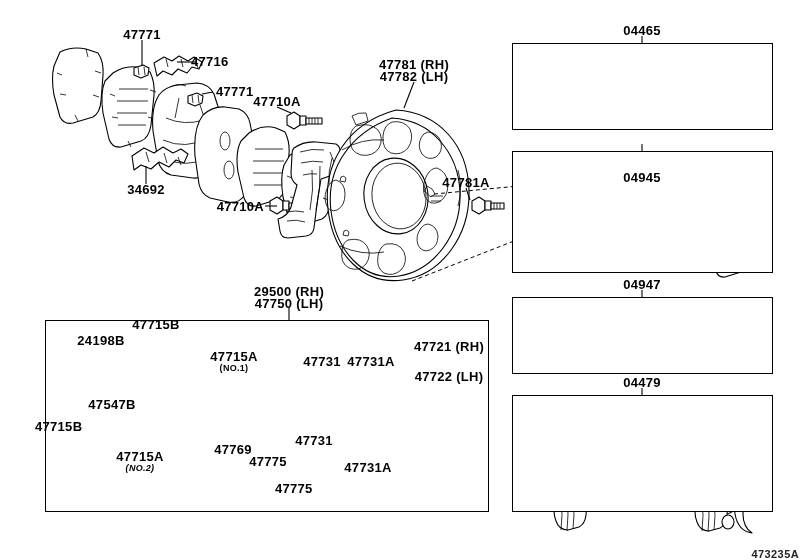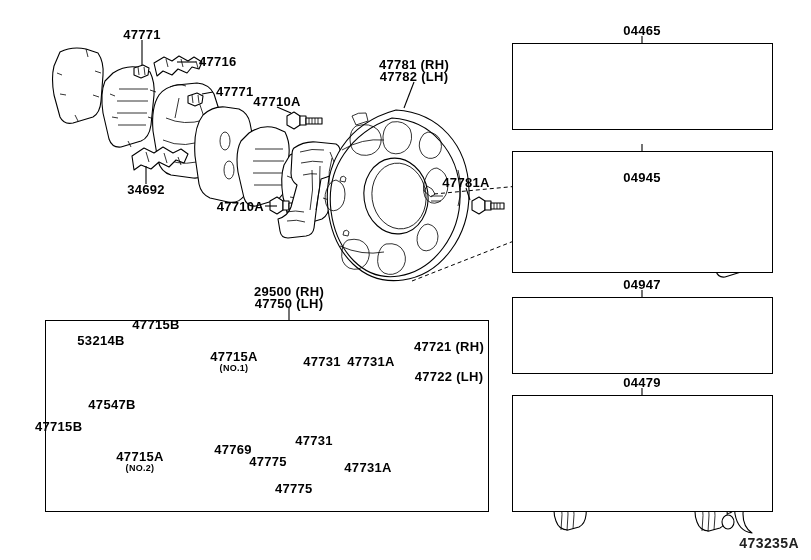--- a/index.html
+++ b/index.html
@@ -6,21 +6,21 @@
   body{width:811px;height:560px;position:relative;overflow:hidden;
        font-family:"Liberation Sans",sans-serif;color:#000;}
   .page{position:absolute;left:0;top:0;width:811px;height:560px;}
   .lbl{position:absolute;font-size:13px;font-weight:bold;letter-spacing:.3px;
        white-space:nowrap;line-height:11.5px;}
   .lbl.c{transform:translateX(-50%);text-align:center;}
   .lbl.r{transform:translateX(-100%);text-align:right;}
   .sub{font-size:9px;font-weight:bold;}
   .box{position:absolute;border:1.3px solid #000;box-sizing:border-box;background:#fff;}
   .svgroot{position:absolute;left:0;top:0;width:811px;height:560px;pointer-events:none;}
-  .diagid{position:absolute;right:12px;bottom:9px;font-size:14px;font-weight:bold;
+  .diagid{position:absolute;right:12px;bottom:0;font-size:11px;font-weight:bold;
           color:#222;letter-spacing:.4px;}
 </style>
 </head>
 <body>
 
 <div class="page">
 
   <svg class="svgroot" viewBox="0 0 811 560">
     <defs>
       <style>
@@ -424,38 +424,38 @@
   <div class="box" style="left:512px;top:297px;width:261px;height:77px;"></div>
   <div class="box" style="left:512px;top:395px;width:261px;height:117px;"></div>
   <div class="box" style="left:45px;top:320px;width:444px;height:192px;"></div>
 
   <div class="lbl c" style="left:642px;top:25px;">04465</div>
   <div class="lbl c" style="left:642px;top:133px;margin-top:39px;">04945</div>
   <div class="lbl c" style="left:642px;top:279px;">04947</div>
   <div class="lbl c" style="left:642px;top:377px;">04479</div>
 
   <div class="lbl c" style="left:142px;top:29px;">47771</div>
-  <div class="lbl" style="left:199px;top:56px;">47716</div>
+  <div class="lbl" style="left:191px;top:56px;">47716</div>
   <div class="lbl" style="left:216px;top:86px;">47771</div>
   <div class="lbl c" style="left:146px;top:184px;">34692</div>
   <div class="lbl c" style="left:277px;top:96px;">47710A</div>
   <div class="lbl r" style="left:264px;top:201px;">47710A</div>
   <div class="lbl c" style="left:414px;top:59px;">47781 (RH)</div>
   <div class="lbl c" style="left:414px;top:71px;">47782 (LH)</div>
   <div class="lbl c" style="left:466px;top:177px;">47781A</div>
   <div class="lbl c" style="left:289px;top:286px;">29500 (RH)</div>
   <div class="lbl c" style="left:289px;top:298px;">47750 (LH)</div>
-  <div class="lbl c" style="left:101px;top:335px;">53214B</div>
+  <div class="lbl c" style="left:101px;top:335px;">24198B</div>
   <div class="lbl c" style="left:156px;top:319px;">47715B</div>
   <div class="lbl c" style="left:112px;top:399px;">47547B</div>
   <div class="lbl" style="left:35px;top:421px;">47715B</div>
   <div class="lbl c" style="left:234px;top:351px;">47715A</div>
   <div class="lbl c sub" style="left:234px;top:363px;">(NO.1)</div>
   <div class="lbl c" style="left:140px;top:451px;">47715A</div>
-  <div class="lbl c sub" style="left:140px;top:463px;">(NO.2)</div>
+  <div class="lbl c sub" style="left:140px;top:463px;font-style:italic;">(NO.2)</div>
   <div class="lbl c" style="left:221px;top:444px;margin-left:12px;">47769</div>
   <div class="lbl c" style="left:268px;top:456px;">47775</div>
   <div class="lbl" style="left:275px;top:483px;">47775</div>
   <div class="lbl c" style="left:322px;top:356px;">47731</div>
   <div class="lbl c" style="left:314px;top:435px;">47731</div>
   <div class="lbl c" style="left:371px;top:356px;">47731A</div>
   <div class="lbl c" style="left:368px;top:462px;">47731A</div>
   <div class="lbl c" style="left:449px;top:341px;">47721 (RH)</div>
   <div class="lbl c" style="left:449px;top:371px;">47722 (LH)</div>
 

